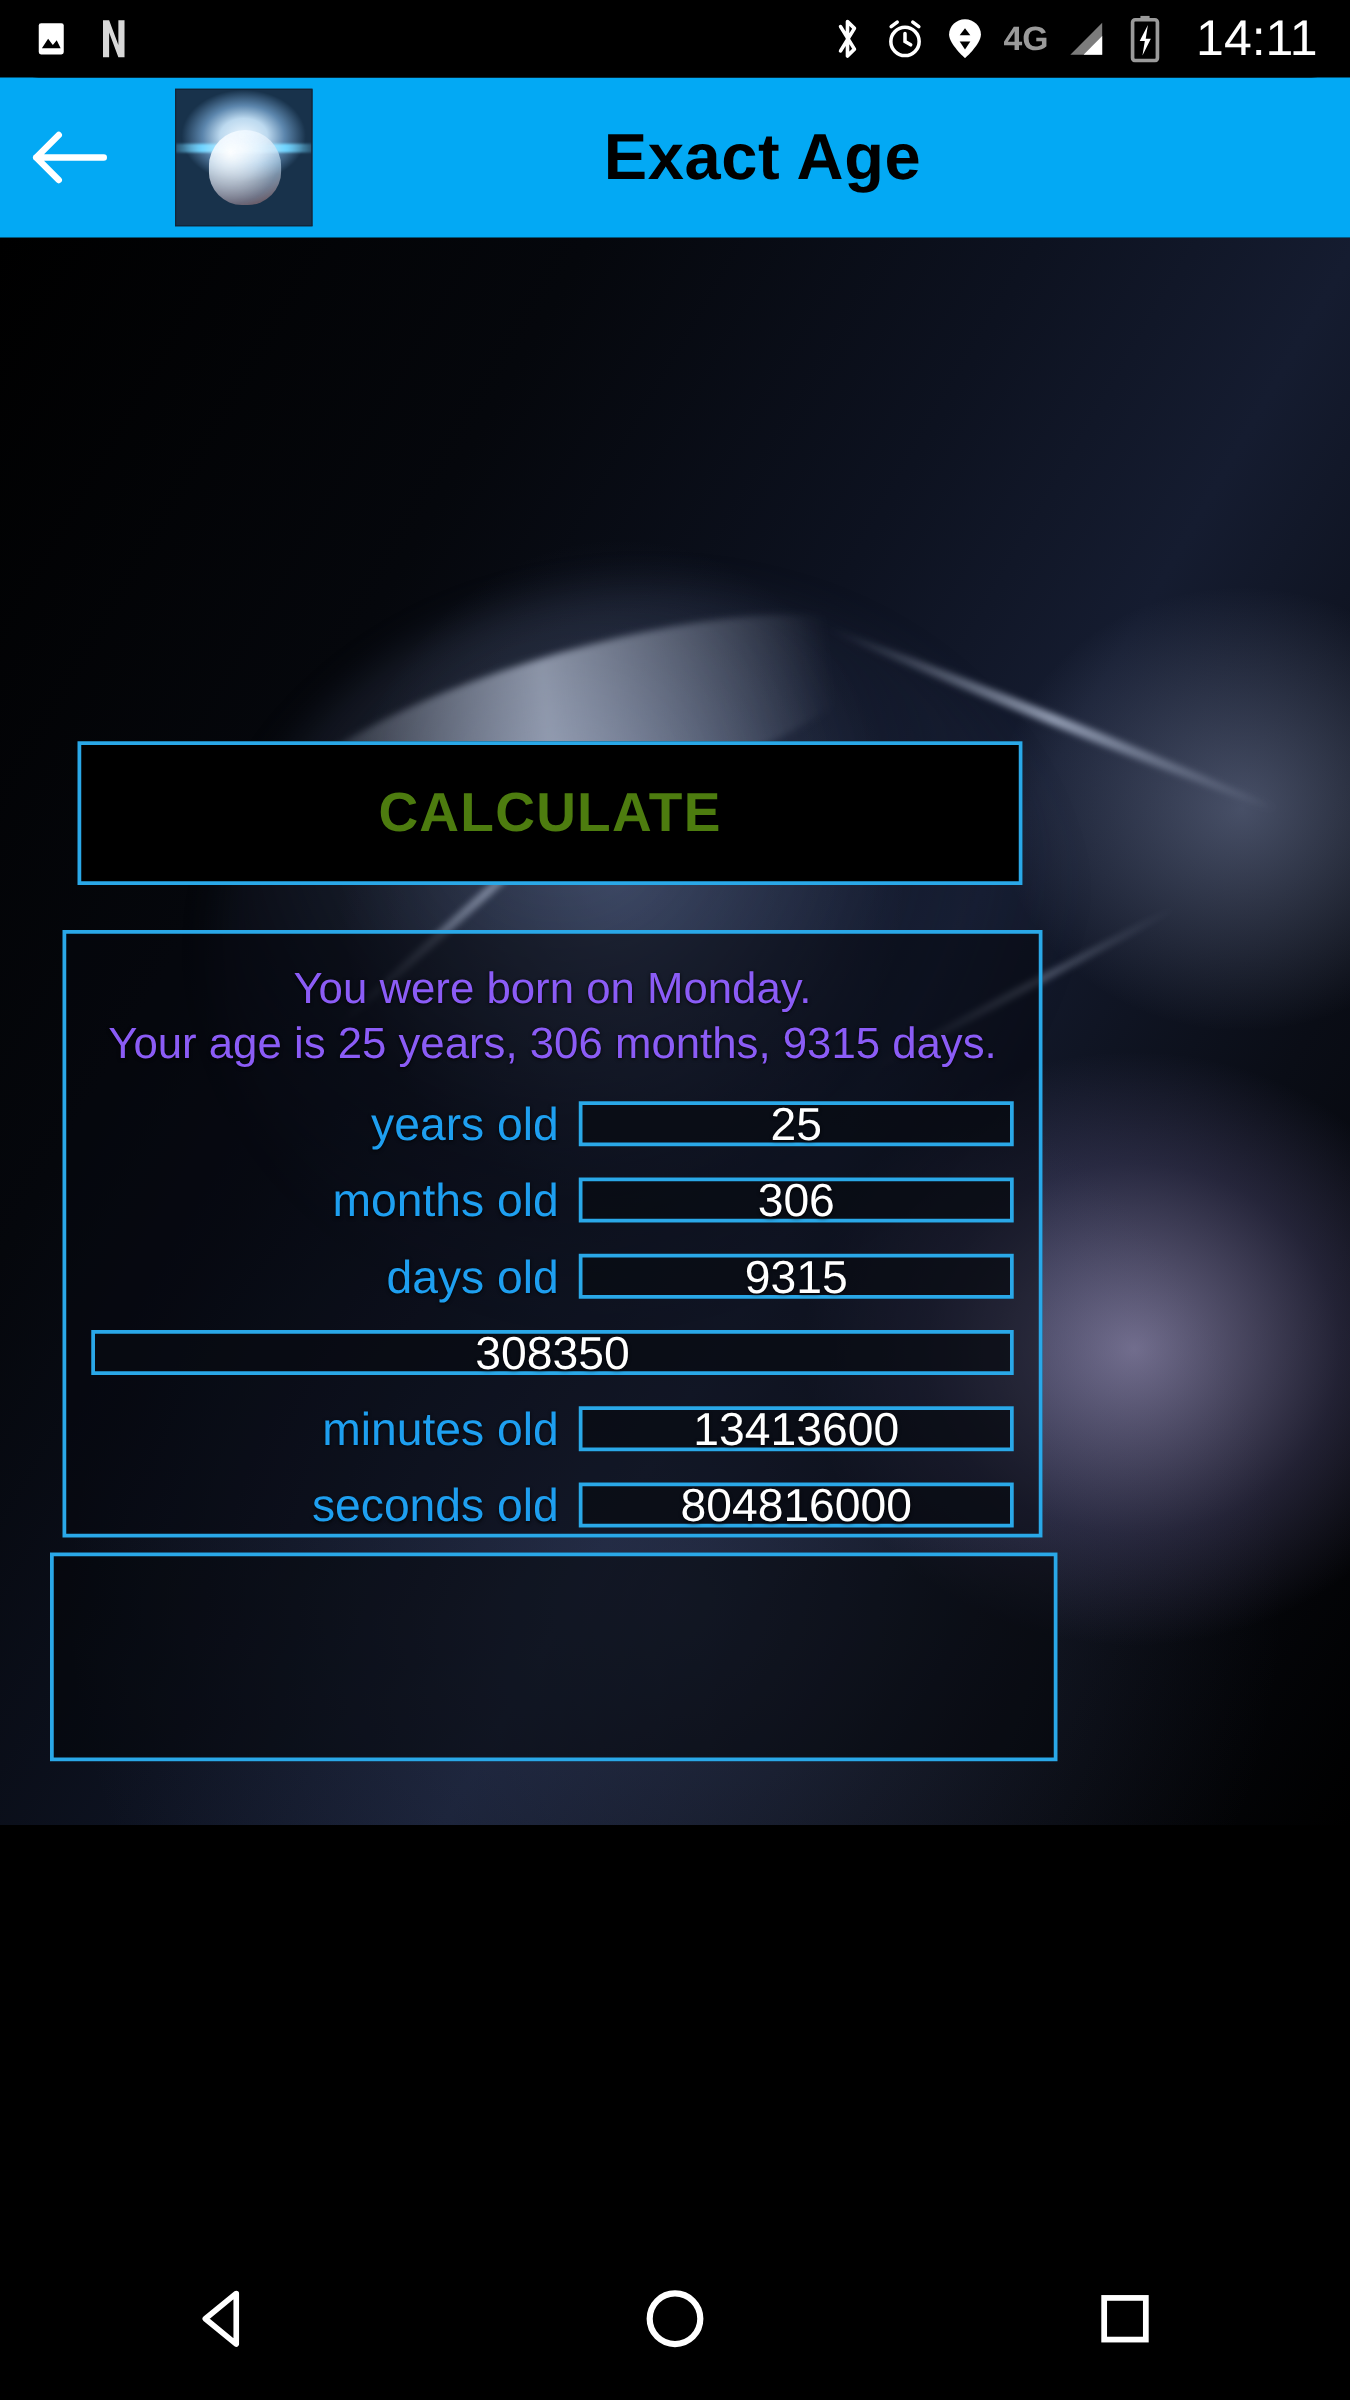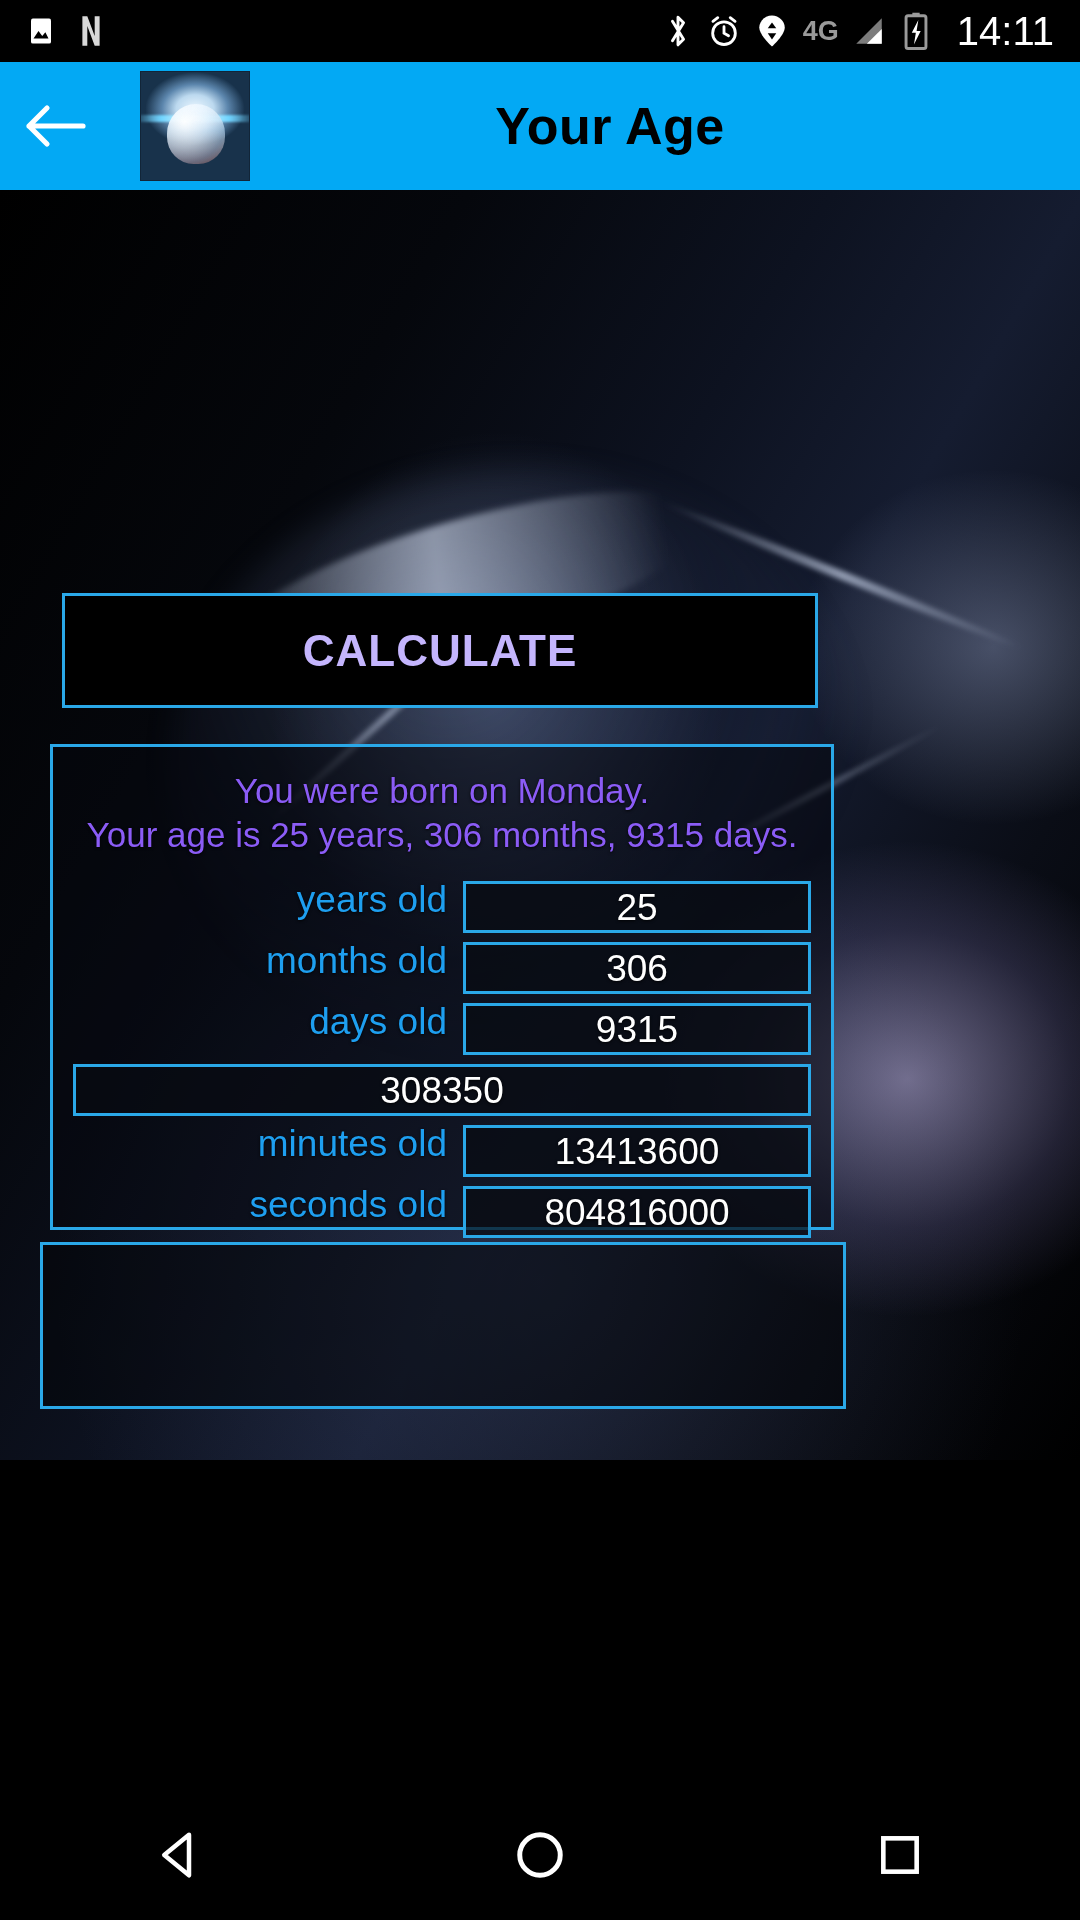--- a/index.html
+++ b/index.html
@@ -215,21 +215,21 @@
     height: 115px;
     background: #000000;
     border: 3px solid #2aa8e8;
     display: flex;
     align-items: center;
     justify-content: center;
     cursor: pointer;
     z-index: 5;
   }
   #calculate-button span {
-    color: #c4b5fd;
+    color: #4d7c0f;
     font-size: 44px;
     font-weight: 700;
     letter-spacing: 1px;
   }
 
   
   #result-panel {
     position: absolute;
     left: 50px;
     top: 554px;
@@ -262,21 +262,21 @@
     width: 390px;
     text-align: right;
     padding-right: 16px;
     color: #1e9ff0;
     font-size: 37px;
     line-height: 1;
     text-shadow: 0 1px 3px rgba(0,0,0,.8);
   }
   .row-value-box {
     flex: 1;
-    height: 52px;
+    height: 36px;
     border: 3px solid #2aa8e8;
     background: rgba(8,11,18,.72);
     display: flex;
     align-items: center;
     justify-content: center;
     cursor: pointer;
   }
   .row-value-box span {
     color: #ffffff;
     font-size: 37px;
@@ -375,21 +375,21 @@
     </div>
   </div>
 
   <div id="app-bar">
     <div id="back-button">
       <svg width="64" height="48" viewBox="0 0 32 24">
         <path d="M30 12 L3 12 M12 3 L3 12 L12 21" fill="none" stroke="#ffffff" stroke-width="2.6" stroke-linecap="round" stroke-linejoin="round"></path>
       </svg>
     </div>
     <div id="app-logo"></div>
-    <div id="app-title">Your Age</div>
+    <div id="app-title">Exact Age</div>
   </div>
 
   <div id="content">
     <div id="bg-art"></div>
     <div class="glow-streak" id="streak-a"></div>
     <div class="glow-streak" id="streak-b"></div>
     <div class="glow-streak" id="streak-c"></div>
 
 
     <div id="calculate-button">

